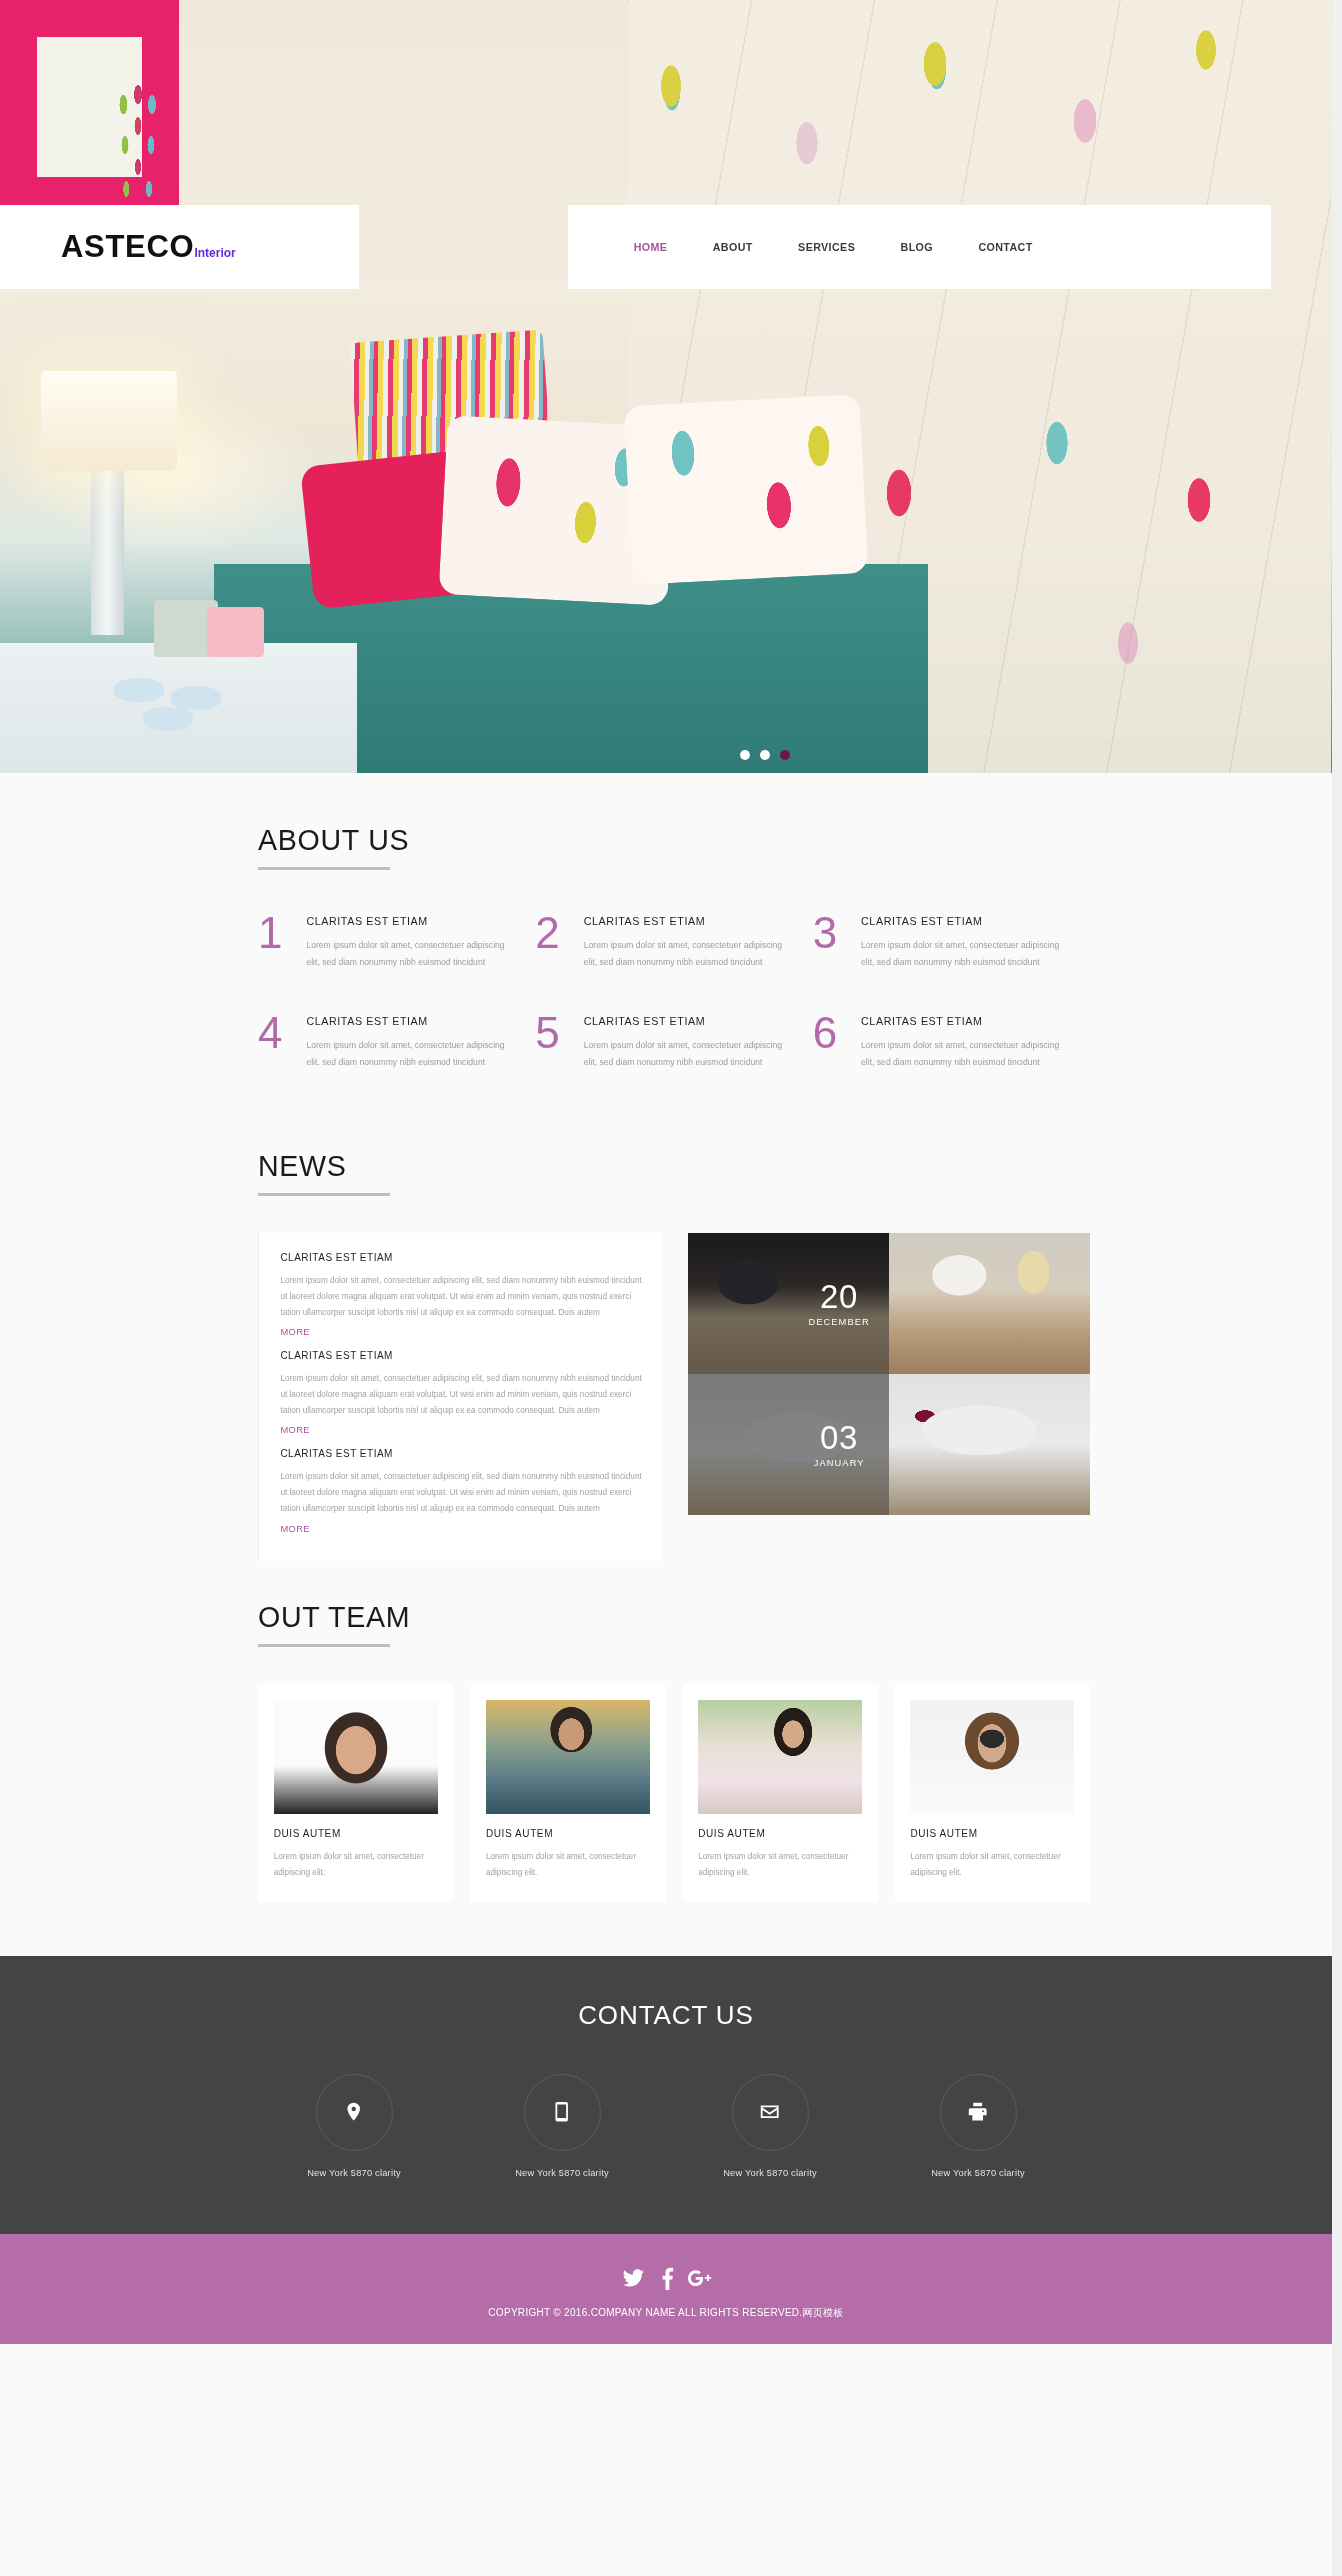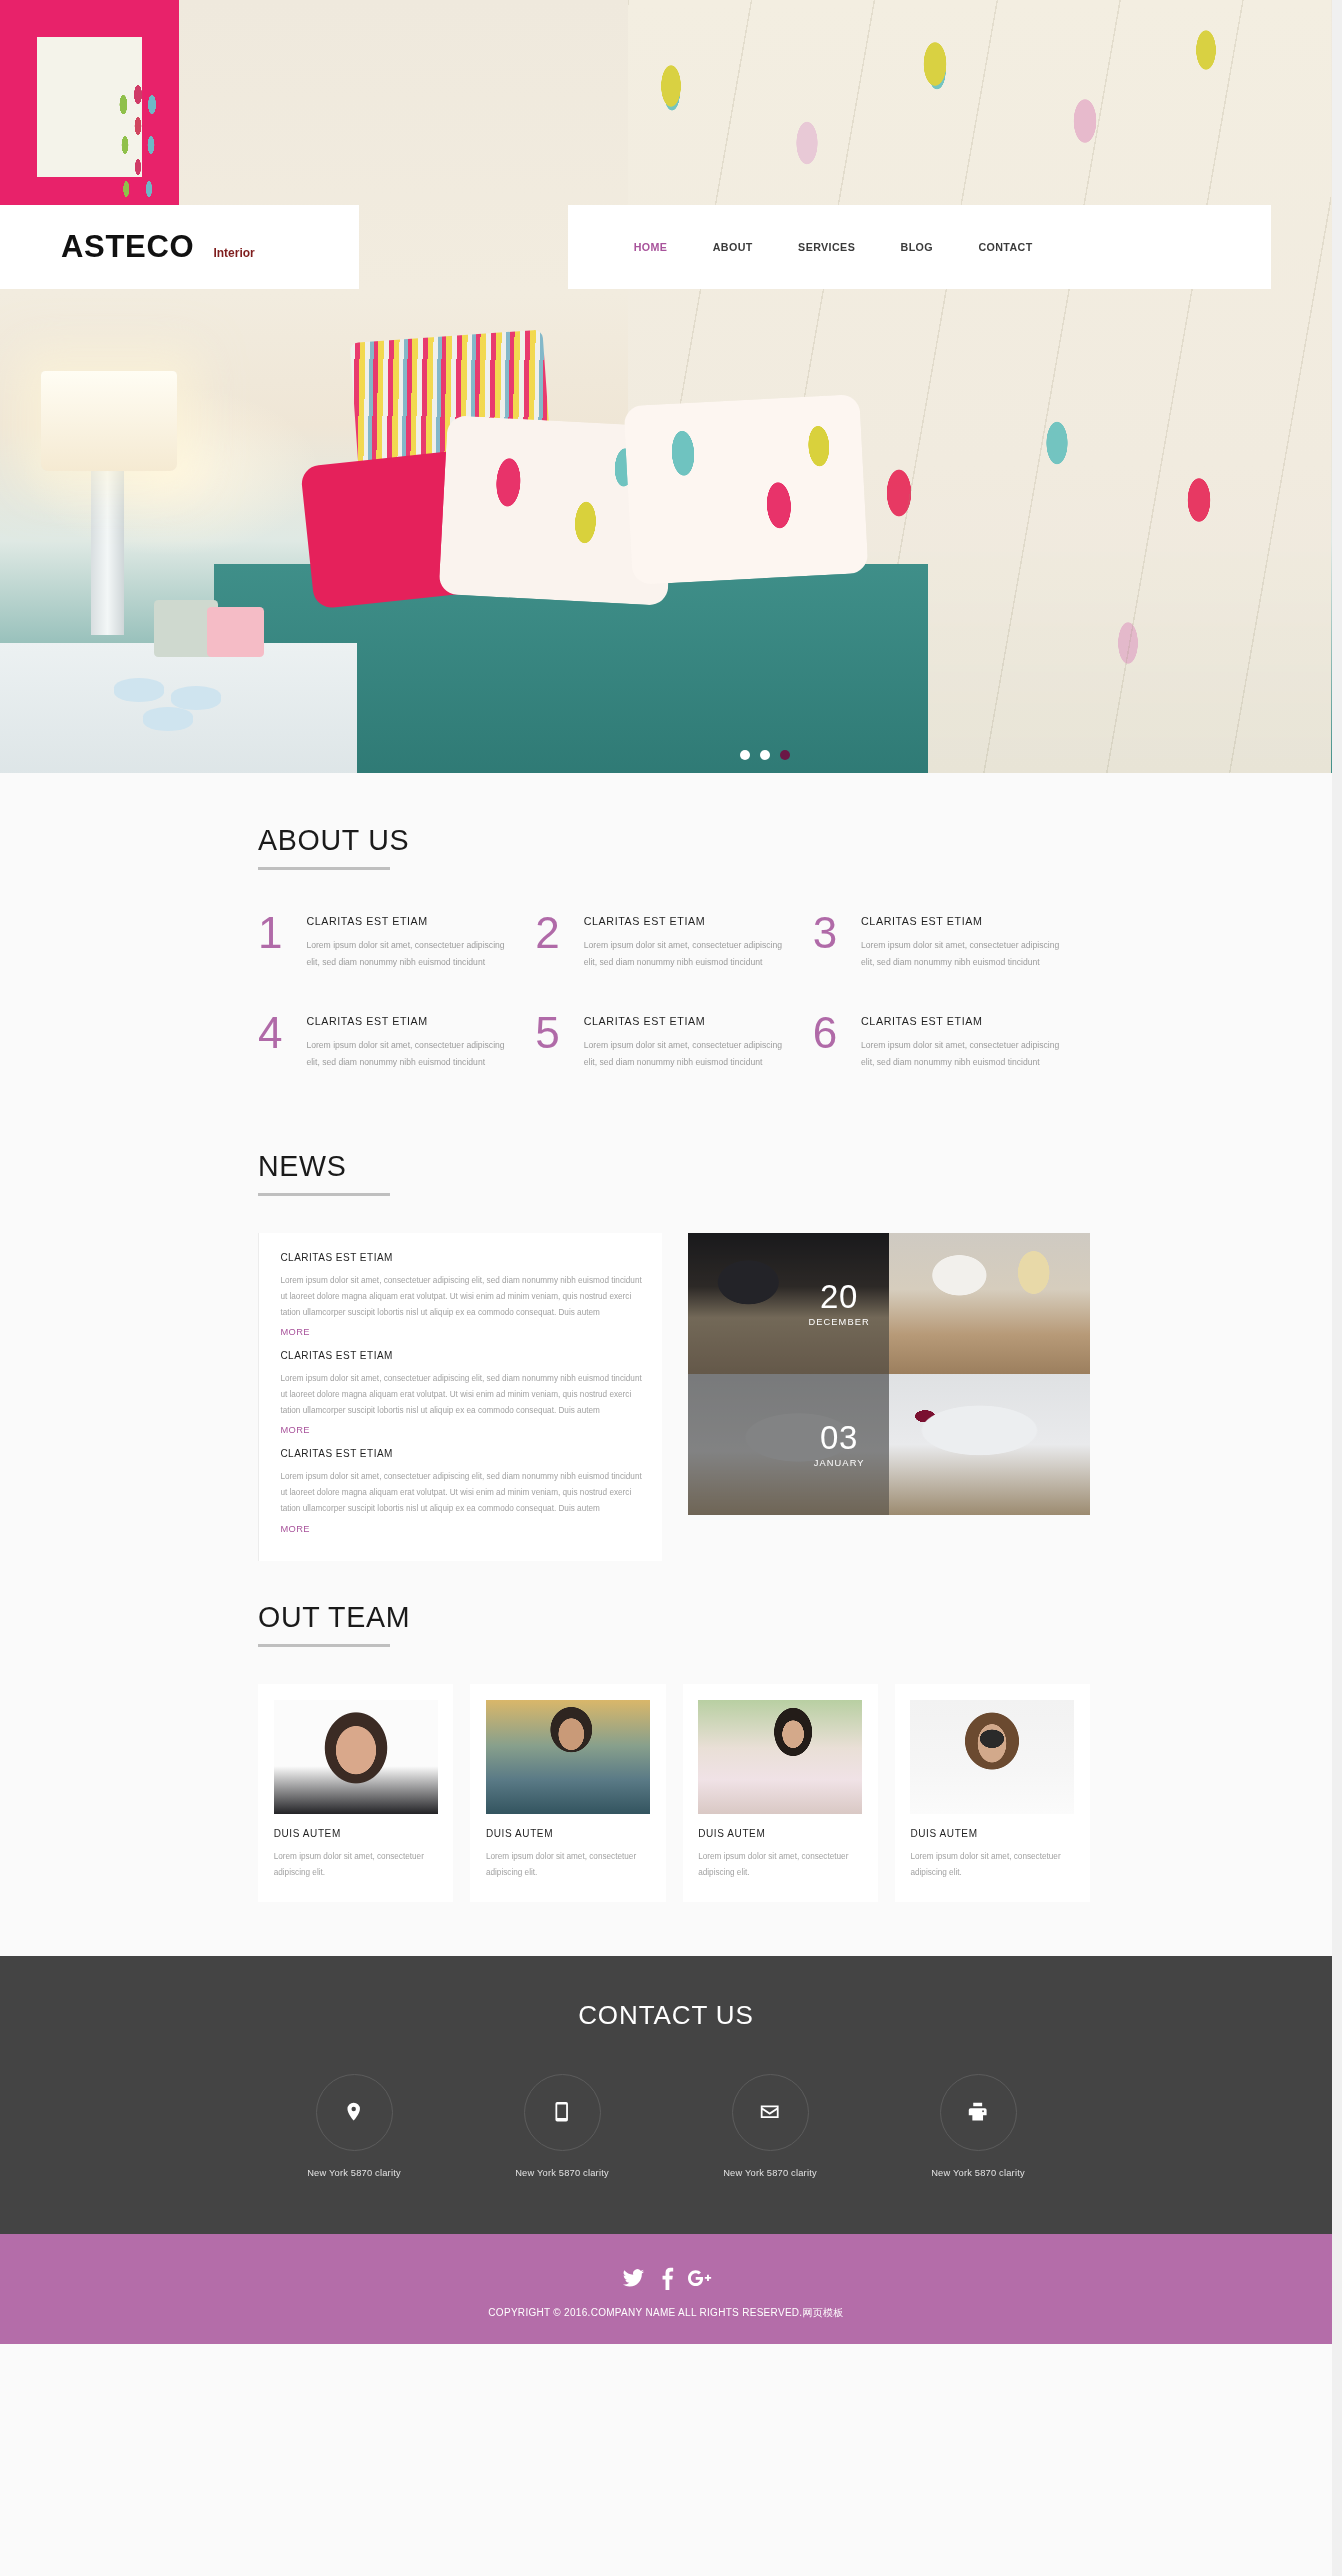--- a/index.html
+++ b/index.html
@@ -142,21 +142,21 @@
     display: flex; align-items: center;
   }
   .logo {
     margin-left: 61px; display: flex; align-items: baseline;
   }
   .logo-main {
     font-family: "Liberation Sans", sans-serif;
     font-size: 31px; font-weight: 700; letter-spacing: 0.7px; color:#111;
   }
   .logo-sub {
-    font-size: 12px; font-weight: 700; color:#7f1d1d; margin-left: 19px;
+    font-size: 12px; font-weight: 700; color:#6d28d9; margin-left: 0;
   }
   .header-nav-block {
     position: absolute; left: 568px; top: 205px;
     width: 703px; height: 84px; background: #fff;
     display: flex; align-items: center;
   }
   .nav { display:flex; margin-left: 60px; gap: 34px; }
   .nav a {
     font-size: 10.7px; font-weight: 700; letter-spacing: 0.4px;
     color: #3a3a3a; text-decoration: none; padding: 4.3px 5.7px;

